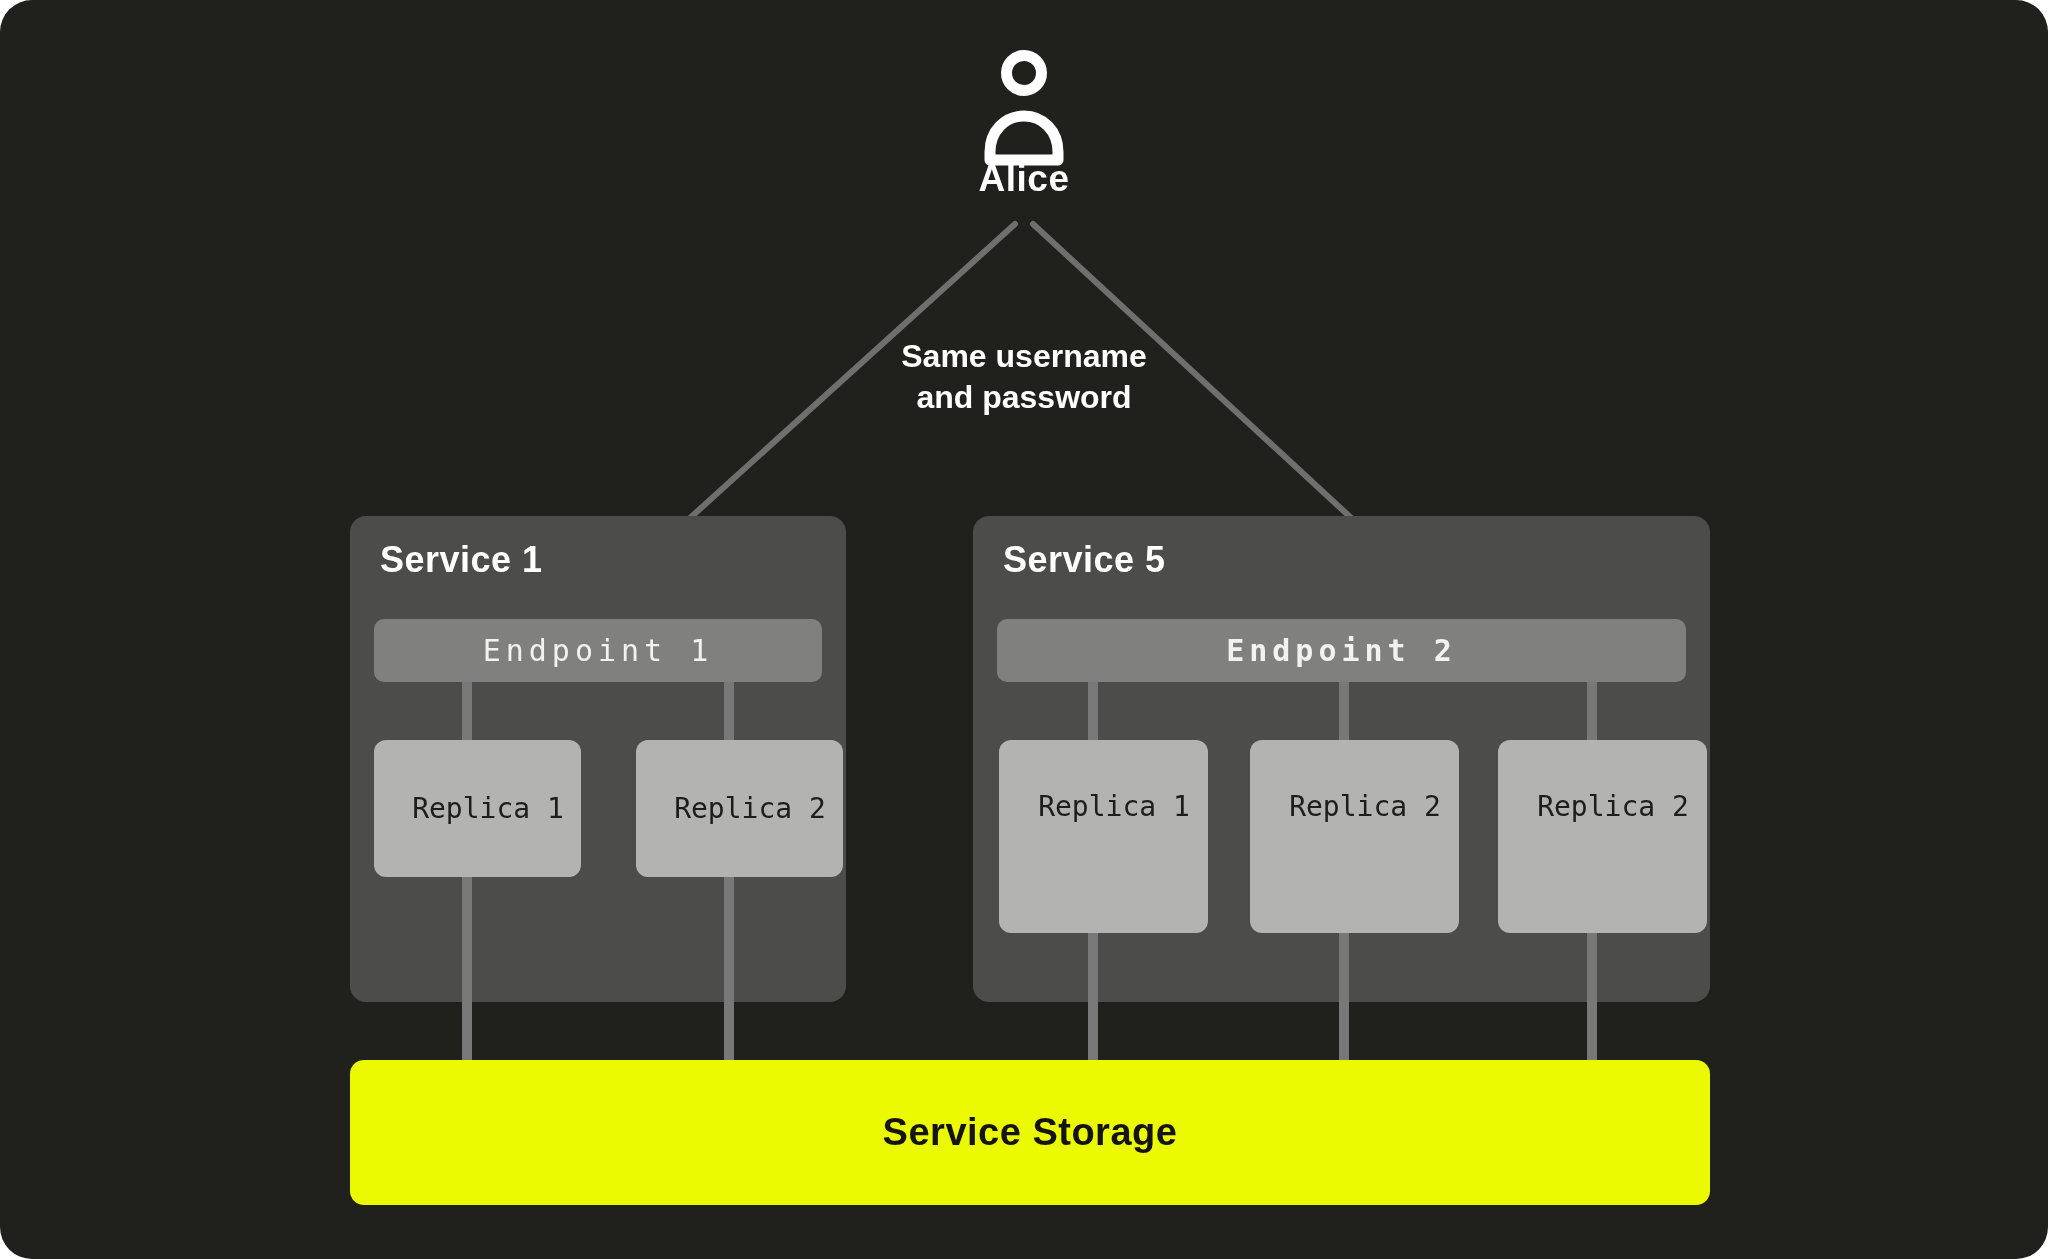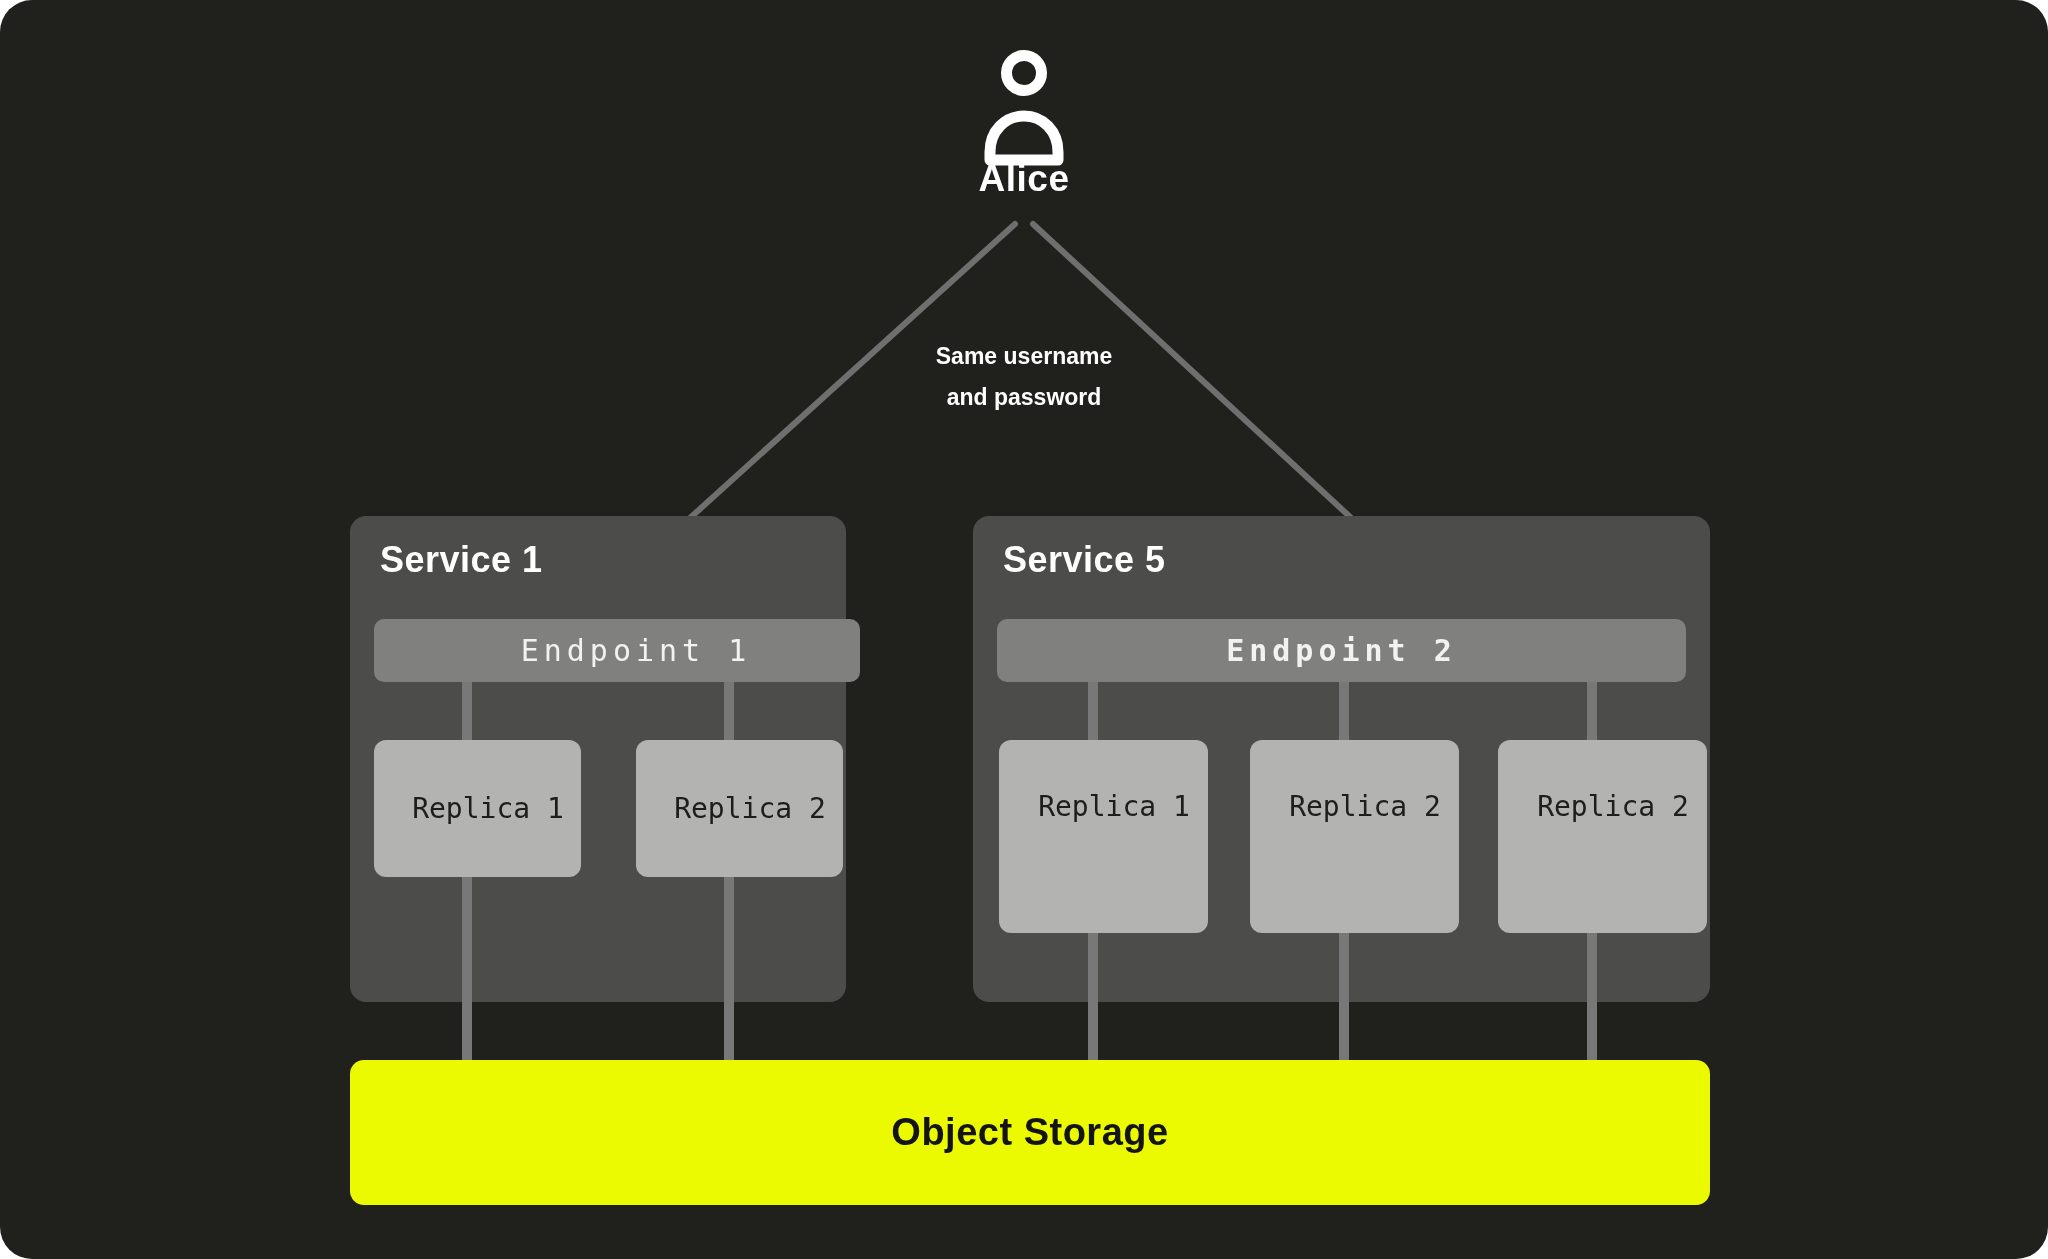--- a/index.html
+++ b/index.html
@@ -19,35 +19,35 @@
   #user-name{position:absolute;left:874px;top:158px;width:300px;text-align:center;
              color:var(--text-light);font-size:37px;font-weight:bold;letter-spacing:.5px;}
 
   
   #arrows{position:absolute;left:0;top:0;width:2048px;height:1259px;pointer-events:none;}
   .arrow-line{stroke:var(--arrow);stroke-width:6px;stroke-linecap:round;fill:none;}
   .arrowhead{fill:var(--arrow);}
 
   
   #conn-note{position:absolute;left:774px;top:336px;width:500px;text-align:center;
-             color:var(--text-light);font-size:23px;font-weight:bold;line-height:41px;}
+             color:var(--text-light);font-size:32px;font-weight:bold;line-height:41px;}
 
   
   .service-box{position:absolute;top:516px;height:486px;background:var(--service-box);
                border-radius:16px;z-index:1;}
   #service-1{left:350px;width:496px;}
   #service-2{left:973px;width:737px;}
   .service-title{position:absolute;left:30px;top:23px;color:var(--text-light);
                  font-size:36px;font-weight:bold;letter-spacing:.5px;}
 
   .endpoint-bar{position:absolute;top:619px;height:63px;background:var(--endpoint-bar);
                 border-radius:10px;z-index:3;display:flex;align-items:center;justify-content:center;
                 color:#f2f2f0;font-family:"DejaVu Sans Mono","Liberation Mono",monospace;
                 font-size:30px;letter-spacing:5px;}
-  #endpoint-1{left:374px;width:448px;padding-left:38px;}
+  #endpoint-1{left:374px;width:448px;}
   #endpoint-2{left:997px;width:689px;font-weight:bold;}
 
   .replica-box{position:absolute;top:740px;background:var(--replica-box);border-radius:12px;
                z-index:3;display:flex;justify-content:center;
                color:var(--text-dark);font-family:"DejaVu Sans Mono","Liberation Mono",monospace;
                font-size:28px;padding-left:21px;}
   .replica-s1{height:137px;width:186px;align-items:center;}
   .replica-s2{height:193px;width:188px;align-items:flex-start;padding-top:0;}
   .replica-s2 .replica-label{margin-top:50px;}
   #s1-replica-1{left:374px;} #s1-replica-2{left:636px;}
@@ -112,15 +112,15 @@
   <div id="s2-replica-1" class="replica-box replica-s2">
     <span class="replica-label">Replica 1</span>
   </div>
   <div id="s2-replica-2" class="replica-box replica-s2">
     <span class="replica-label">Replica 2</span>
   </div>
   <div id="s2-replica-3" class="replica-box replica-s2">
     <span class="replica-label">Replica 2</span>
   </div>
 
-  <div id="storage-bar">Object Storage</div>
+  <div id="storage-bar">Service Storage</div>
 
 </div>
 
 </body></html>

